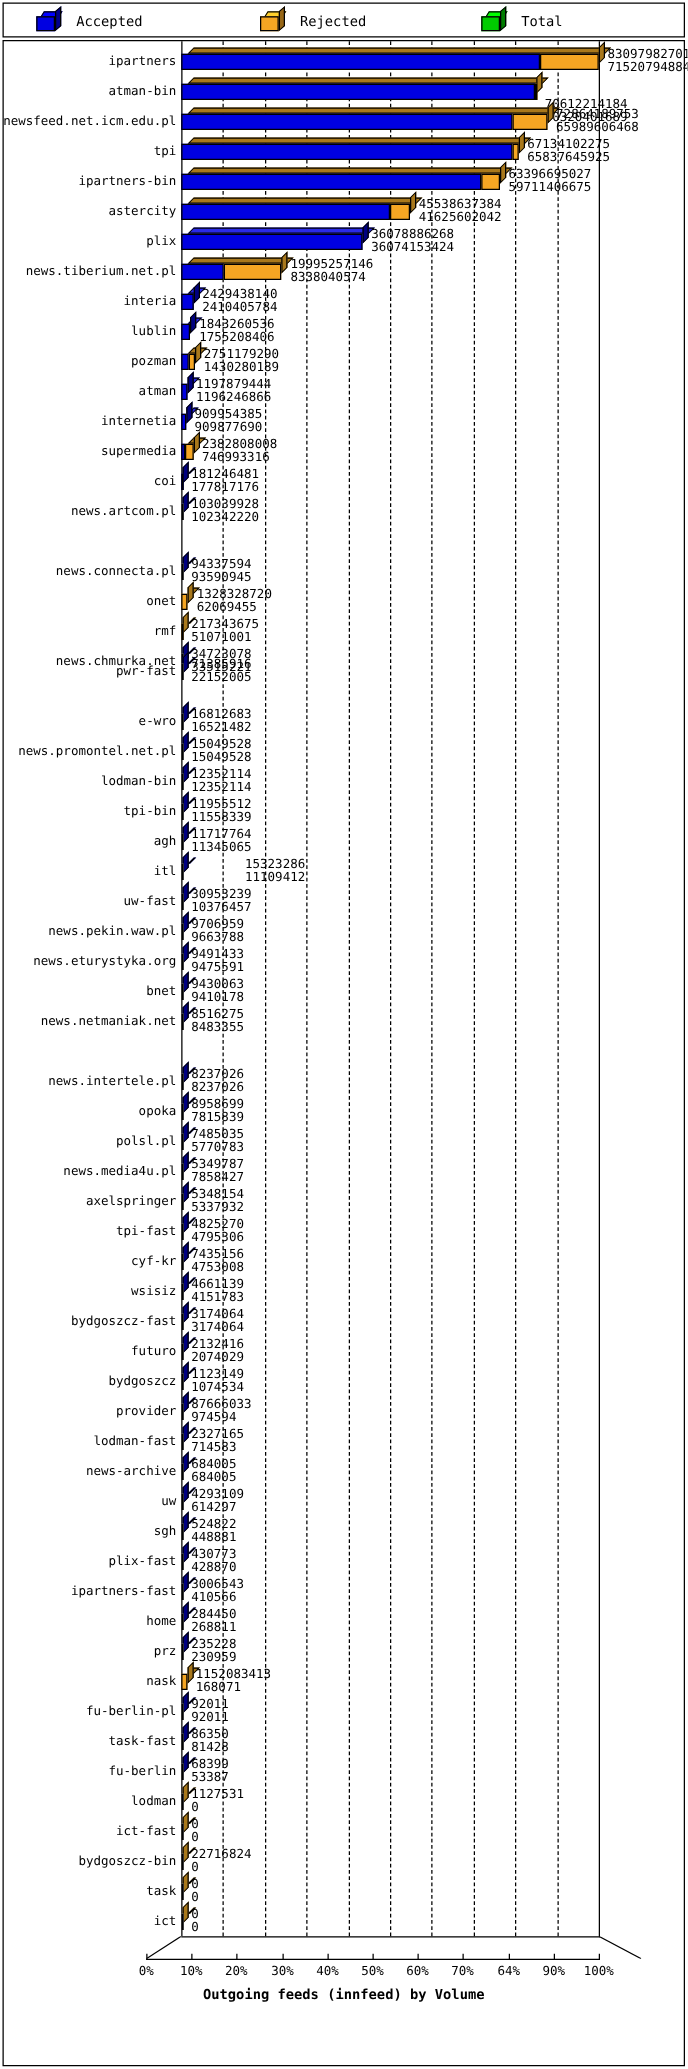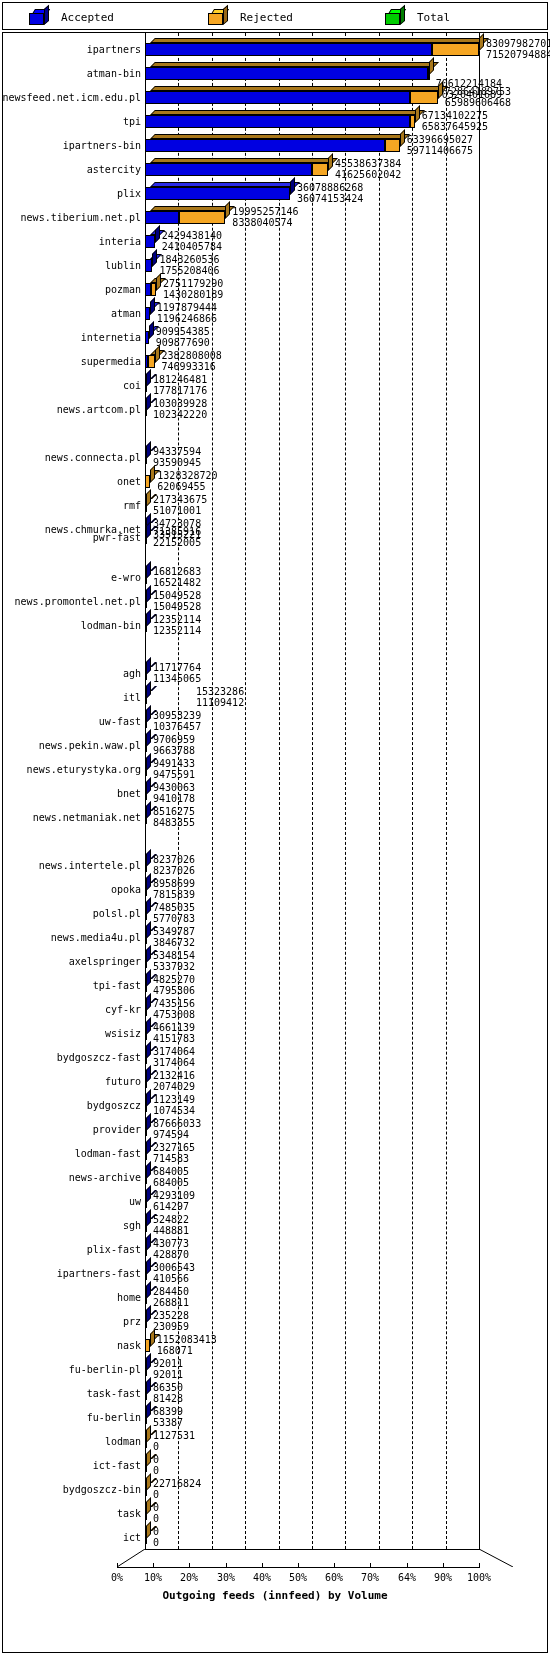--- a/index.html
+++ b/index.html
@@ -455,20 +455,34 @@
               <div class="cap-top blue" style="left: 5px; top: -5px; width: 1px;"></div>
               <div class="cap-side blue" style="left: 1px; top: -5px;"></div>
               <div class="seg" style="left: 0px; width: 1px; background: rgb(255, 255, 255);"></div>
             </div>
           </div>
           <div class="vals" style="left: 150px; top: 0px;">
             <div>12352114</div>
             <div>12352114</div>
           </div>
         </div>
+        <div class="row" style="top: 604px;">
+          <div class="rowlabel">tpi-bin</div>
+          <div class="bars" style="width: 1px;">
+            <div class="bar" style="width: 1px;">
+              <div class="cap-top blue" style="left: 5px; top: -5px; width: 1px;"></div>
+              <div class="cap-side blue" style="left: 1px; top: -5px;"></div>
+              <div class="seg" style="left: 0px; width: 1px; background: rgb(255, 255, 255);"></div>
+            </div>
+          </div>
+          <div class="vals" style="left: 150px; top: 0px;">
+            <div>11955512</div>
+            <div>11558339</div>
+          </div>
+        </div>
         <div class="row" style="top: 628px;">
           <div class="rowlabel">agh</div>
           <div class="bars" style="width: 1px;">
             <div class="bar" style="width: 1px;">
               <div class="cap-top blue" style="left: 5px; top: -5px; width: 1px;"></div>
               <div class="cap-side blue" style="left: 1px; top: -5px;"></div>
               <div class="seg" style="left: 0px; width: 1px; background: rgb(255, 255, 255);"></div>
             </div>
           </div>
           <div class="vals" style="left: 150px; top: 0px;">
@@ -606,21 +620,21 @@
           <div class="rowlabel">news.media4u.pl</div>
           <div class="bars" style="width: 1px;">
             <div class="bar" style="width: 1px;">
               <div class="cap-top blue" style="left: 5px; top: -5px; width: 1px;"></div>
               <div class="cap-side blue" style="left: 1px; top: -5px;"></div>
               <div class="seg" style="left: 0px; width: 1px; background: rgb(255, 255, 255);"></div>
             </div>
           </div>
           <div class="vals" style="left: 150px; top: 0px;">
             <div>5349787</div>
-            <div>3846732</div>
+            <div>7858427</div>
           </div>
         </div>
         <div class="row" style="top: 916px;">
           <div class="rowlabel">axelspringer</div>
           <div class="bars" style="width: 1px;">
             <div class="bar" style="width: 1px;">
               <div class="cap-top blue" style="left: 5px; top: -5px; width: 1px;"></div>
               <div class="cap-side blue" style="left: 1px; top: -5px;"></div>
               <div class="seg" style="left: 0px; width: 1px; background: rgb(255, 255, 255);"></div>
             </div>

